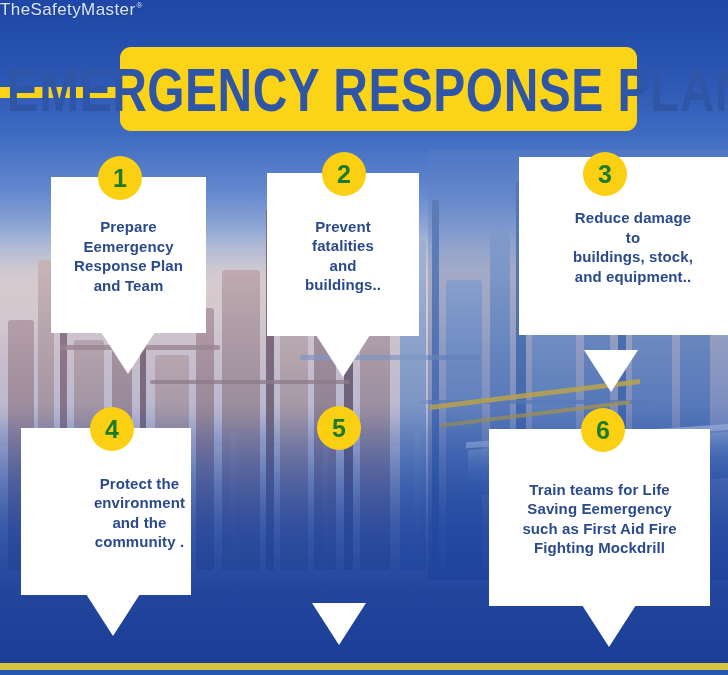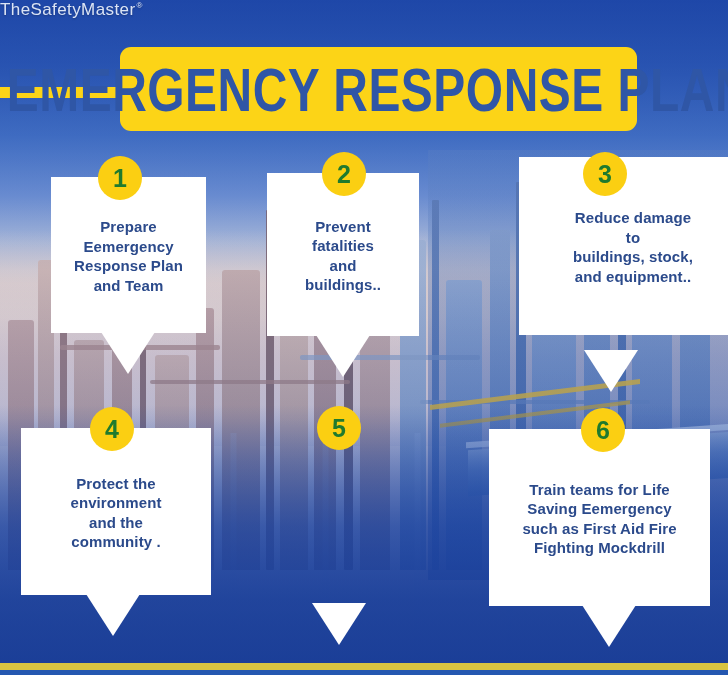--- a/index.html
+++ b/index.html
@@ -382,21 +382,21 @@
     <div class="card-text">Reduce damage
 to
 buildings, stock,
 and equipment..</div>
   </div>
   <div class="card-tail" style="left:584px; top:350px;"></div>
 
   <div class="badge" style="left:90px; top:407px;">
     <span>4</span>
   </div>
-  <div class="card" style="left:21px; top:428px; width:190px; height:167px;">
+  <div class="card" style="left:21px; top:428px; width:170px; height:167px;justify-content:flex-end;">
     <div class="card-text">Protect the
 environment
 and the
 community .</div>
   </div>
   <div class="card-tail" style="left:86px; top:594px;"></div>
 
   <div class="badge" style="left:317px; top:406px;">
     <span>5</span>
   </div>

